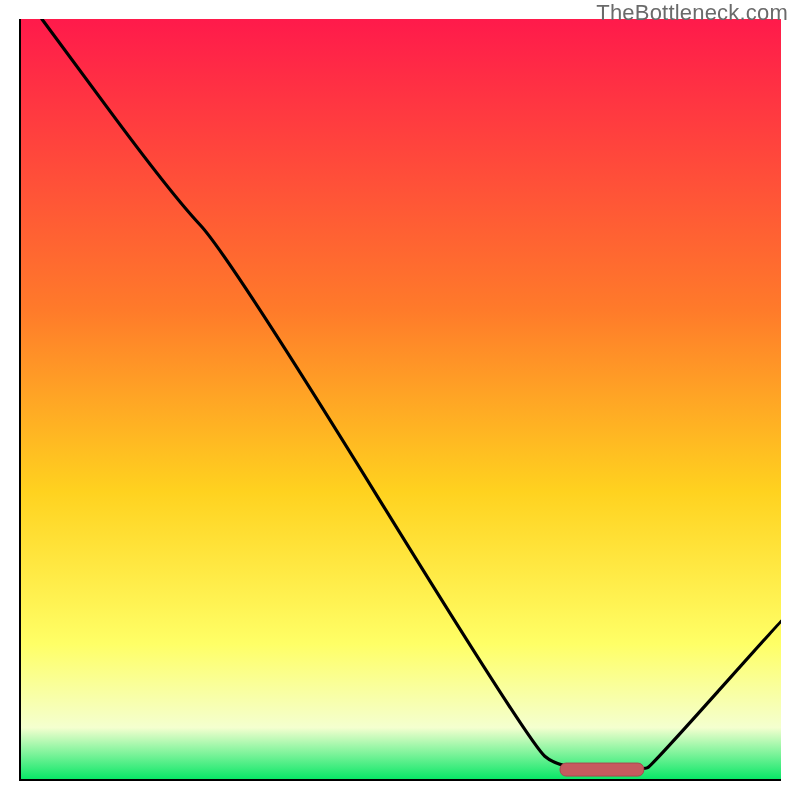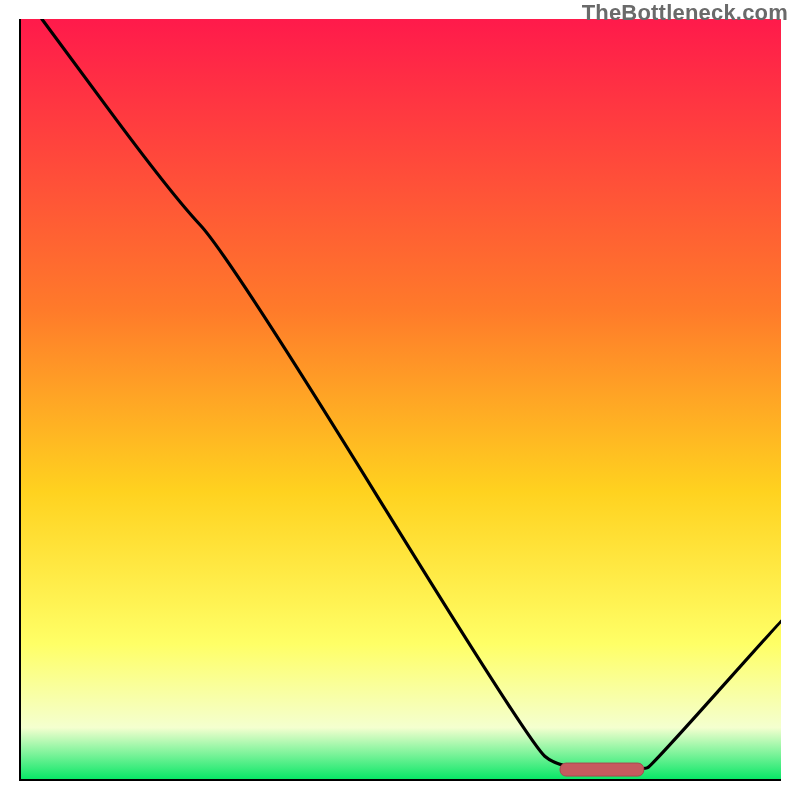--- a/index.html
+++ b/index.html
@@ -23,21 +23,21 @@
     top: 19px;
     width: 762px;
     height: 762px;
   }
   .watermark {
     position: absolute;
     top: 0px;
     right: 12px;
     font-family: Arial, Helvetica, sans-serif;
     font-size: 22px;
-    font-weight: 700;
+    font-weight: 400;
     color: #6a6a6a;
     letter-spacing: 0.2px;
   }
   svg { display: block; }
 </style>
 </head>
 <body>
 
 <div class="frame">
 

